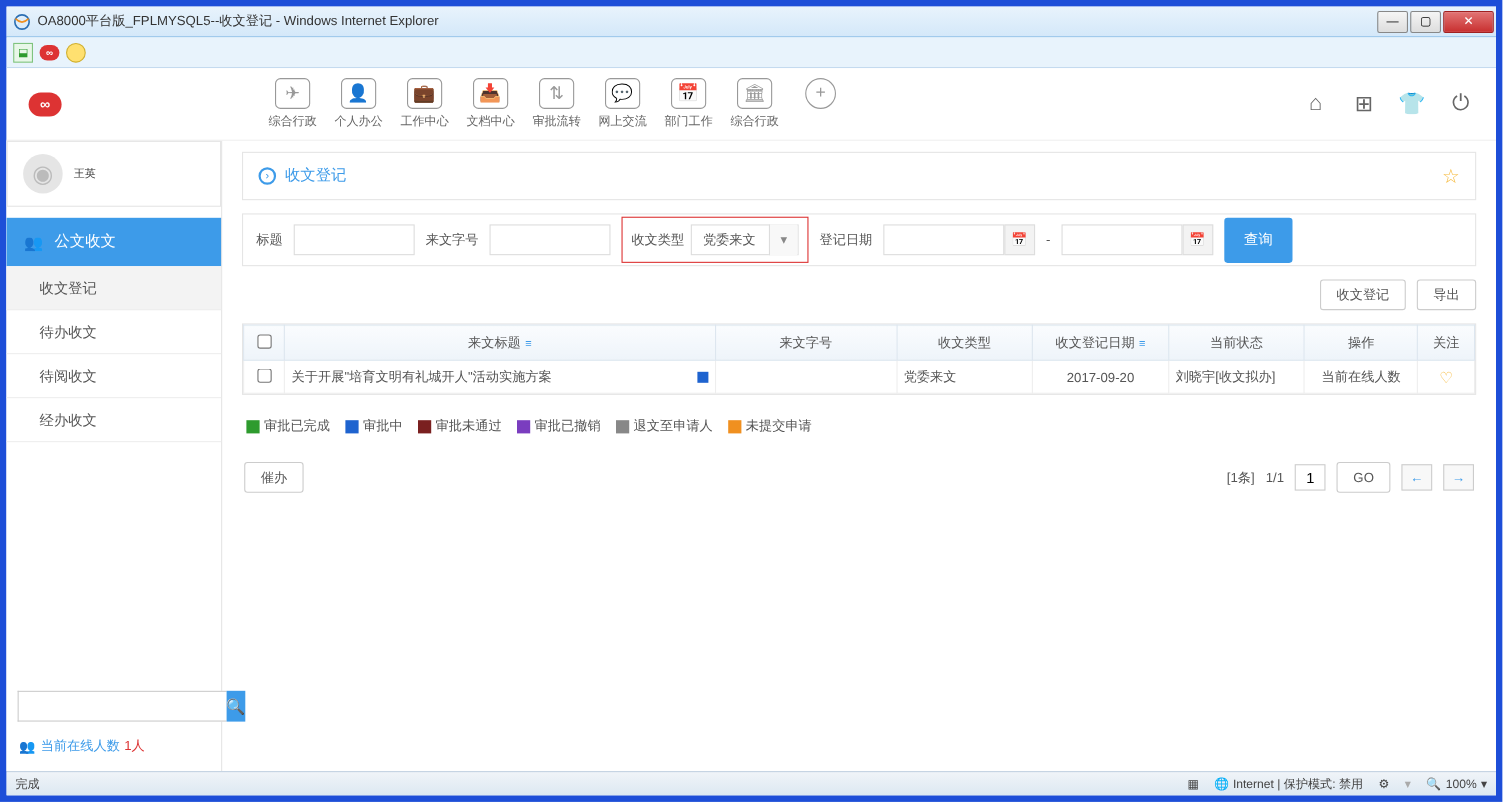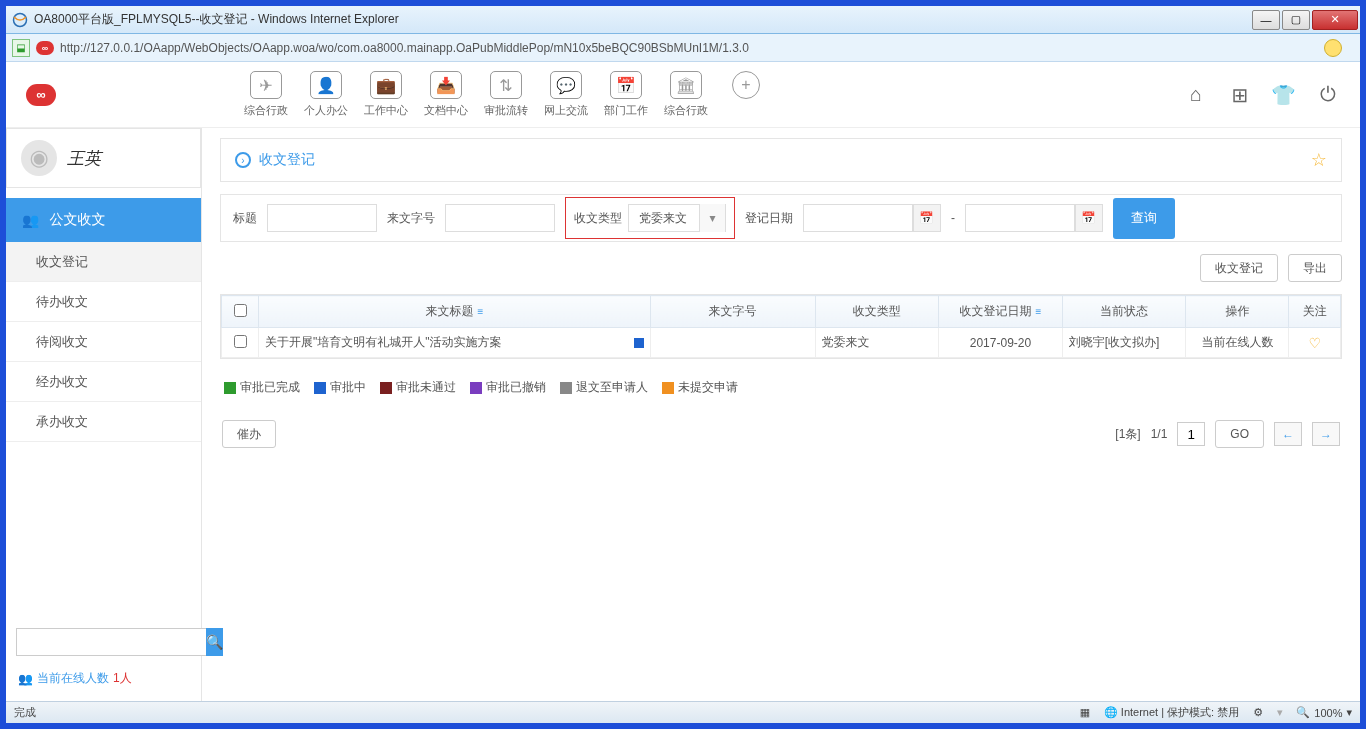--- a/index.html
+++ b/index.html
@@ -35,21 +35,21 @@
 .nav-item .nav-label { font-size: 11px; }
 .header-right { margin-left: auto; display: flex; gap: 20px; color: #666; font-size: 20px; }
 .header-right .hicon { width:24px; height:24px; display:flex; align-items:center; justify-content:center; }
 
 .app-body { flex: 1; display: flex; gap: 10px; padding: 0; background:#fff; }
 
 
 .sidebar { width: 196px; display: flex; flex-direction: column; border-right: 1px solid #e5e5e5; }
 .user-box { height: 60px; border: 1px solid #e5e5e5; margin: 0; display: flex; align-items: center; padding: 0 14px; gap: 10px; }
 .avatar { width: 36px; height: 36px; background: #e5e5e5; border-radius: 50%; display:flex; align-items:center; justify-content:center; color:#bbb; font-size:22px;}
-.user-name { font-size: 17px; color: #333; font-style: italic; }
+.user-name { font-size: 10px; color: #333; }
 .menu { margin-top: 10px; }
 .menu-header { height: 44px; background: #3d9be9; color: #fff; display: flex; align-items: center; padding: 0 16px; gap: 10px; font-size: 14px; }
 .menu-item { height: 40px; border-bottom: 1px solid #eee; display: flex; align-items: center; padding: 0 30px; color: #555; font-size: 13px; }
 .menu-item.active { background: #f3f3f3; }
 .sidebar-bottom { margin-top: auto; padding: 10px; }
 .search-row { display: flex; gap: 0; margin-bottom: 10px; }
 .search-input { flex: 1; height: 28px; border: 1px solid #ccc; border-right:none; padding: 0 6px; }
 .search-btn { width: 30px; height: 28px; background: #3d9be9; color: #fff; border:none; display:flex; align-items:center; justify-content:center; font-size:14px;}
 .online-row { color: #3d9be9; font-size: 12px; display:flex; align-items:center; gap:4px; padding:4px 2px;}
 .online-row .count { color: #d33; }
@@ -120,21 +120,20 @@
     <div class="win-controls">
       <div class="win-btn min">—</div>
       <div class="win-btn max">▢</div>
       <div class="win-btn close">✕</div>
     </div>
   </div>
 
   <div class="addrbar">
     <div class="shield-icon">⬓</div>
     <div class="addr-logo">∞</div>
-    <span class="addr-text">http://127.0.0.1/OAapp/WebObjects/OAapp.woa/wo/com.oa8000.mainapp.OaPubMiddlePop/mN10x5beBQC90BSbMUnI1M/1.3.0</span>
     <div class="compat-icon"></div>
   </div>
 
   <div class="app">
 
     <div class="app-header">
       <div class="logo">
         <div class="logo-mark">∞</div>
       </div>
       <div class="nav-icons">
@@ -199,23 +198,20 @@
               <span>收文登记</span>
             </div>
           <div class="menu-item">
               <span>待办收文</span>
             </div>
           <div class="menu-item">
               <span>待阅收文</span>
             </div>
           <div class="menu-item">
               <span>经办收文</span>
-            </div>
-          <div class="menu-item">
-              <span>承办收文</span>
             </div>
         </div>
         <div class="sidebar-bottom">
           <div class="search-row">
             <input class="search-input" type="text" style="">
             <button class="search-btn">
                 <span>🔍</span>
               </button>
           </div>
           <div class="online-row">

